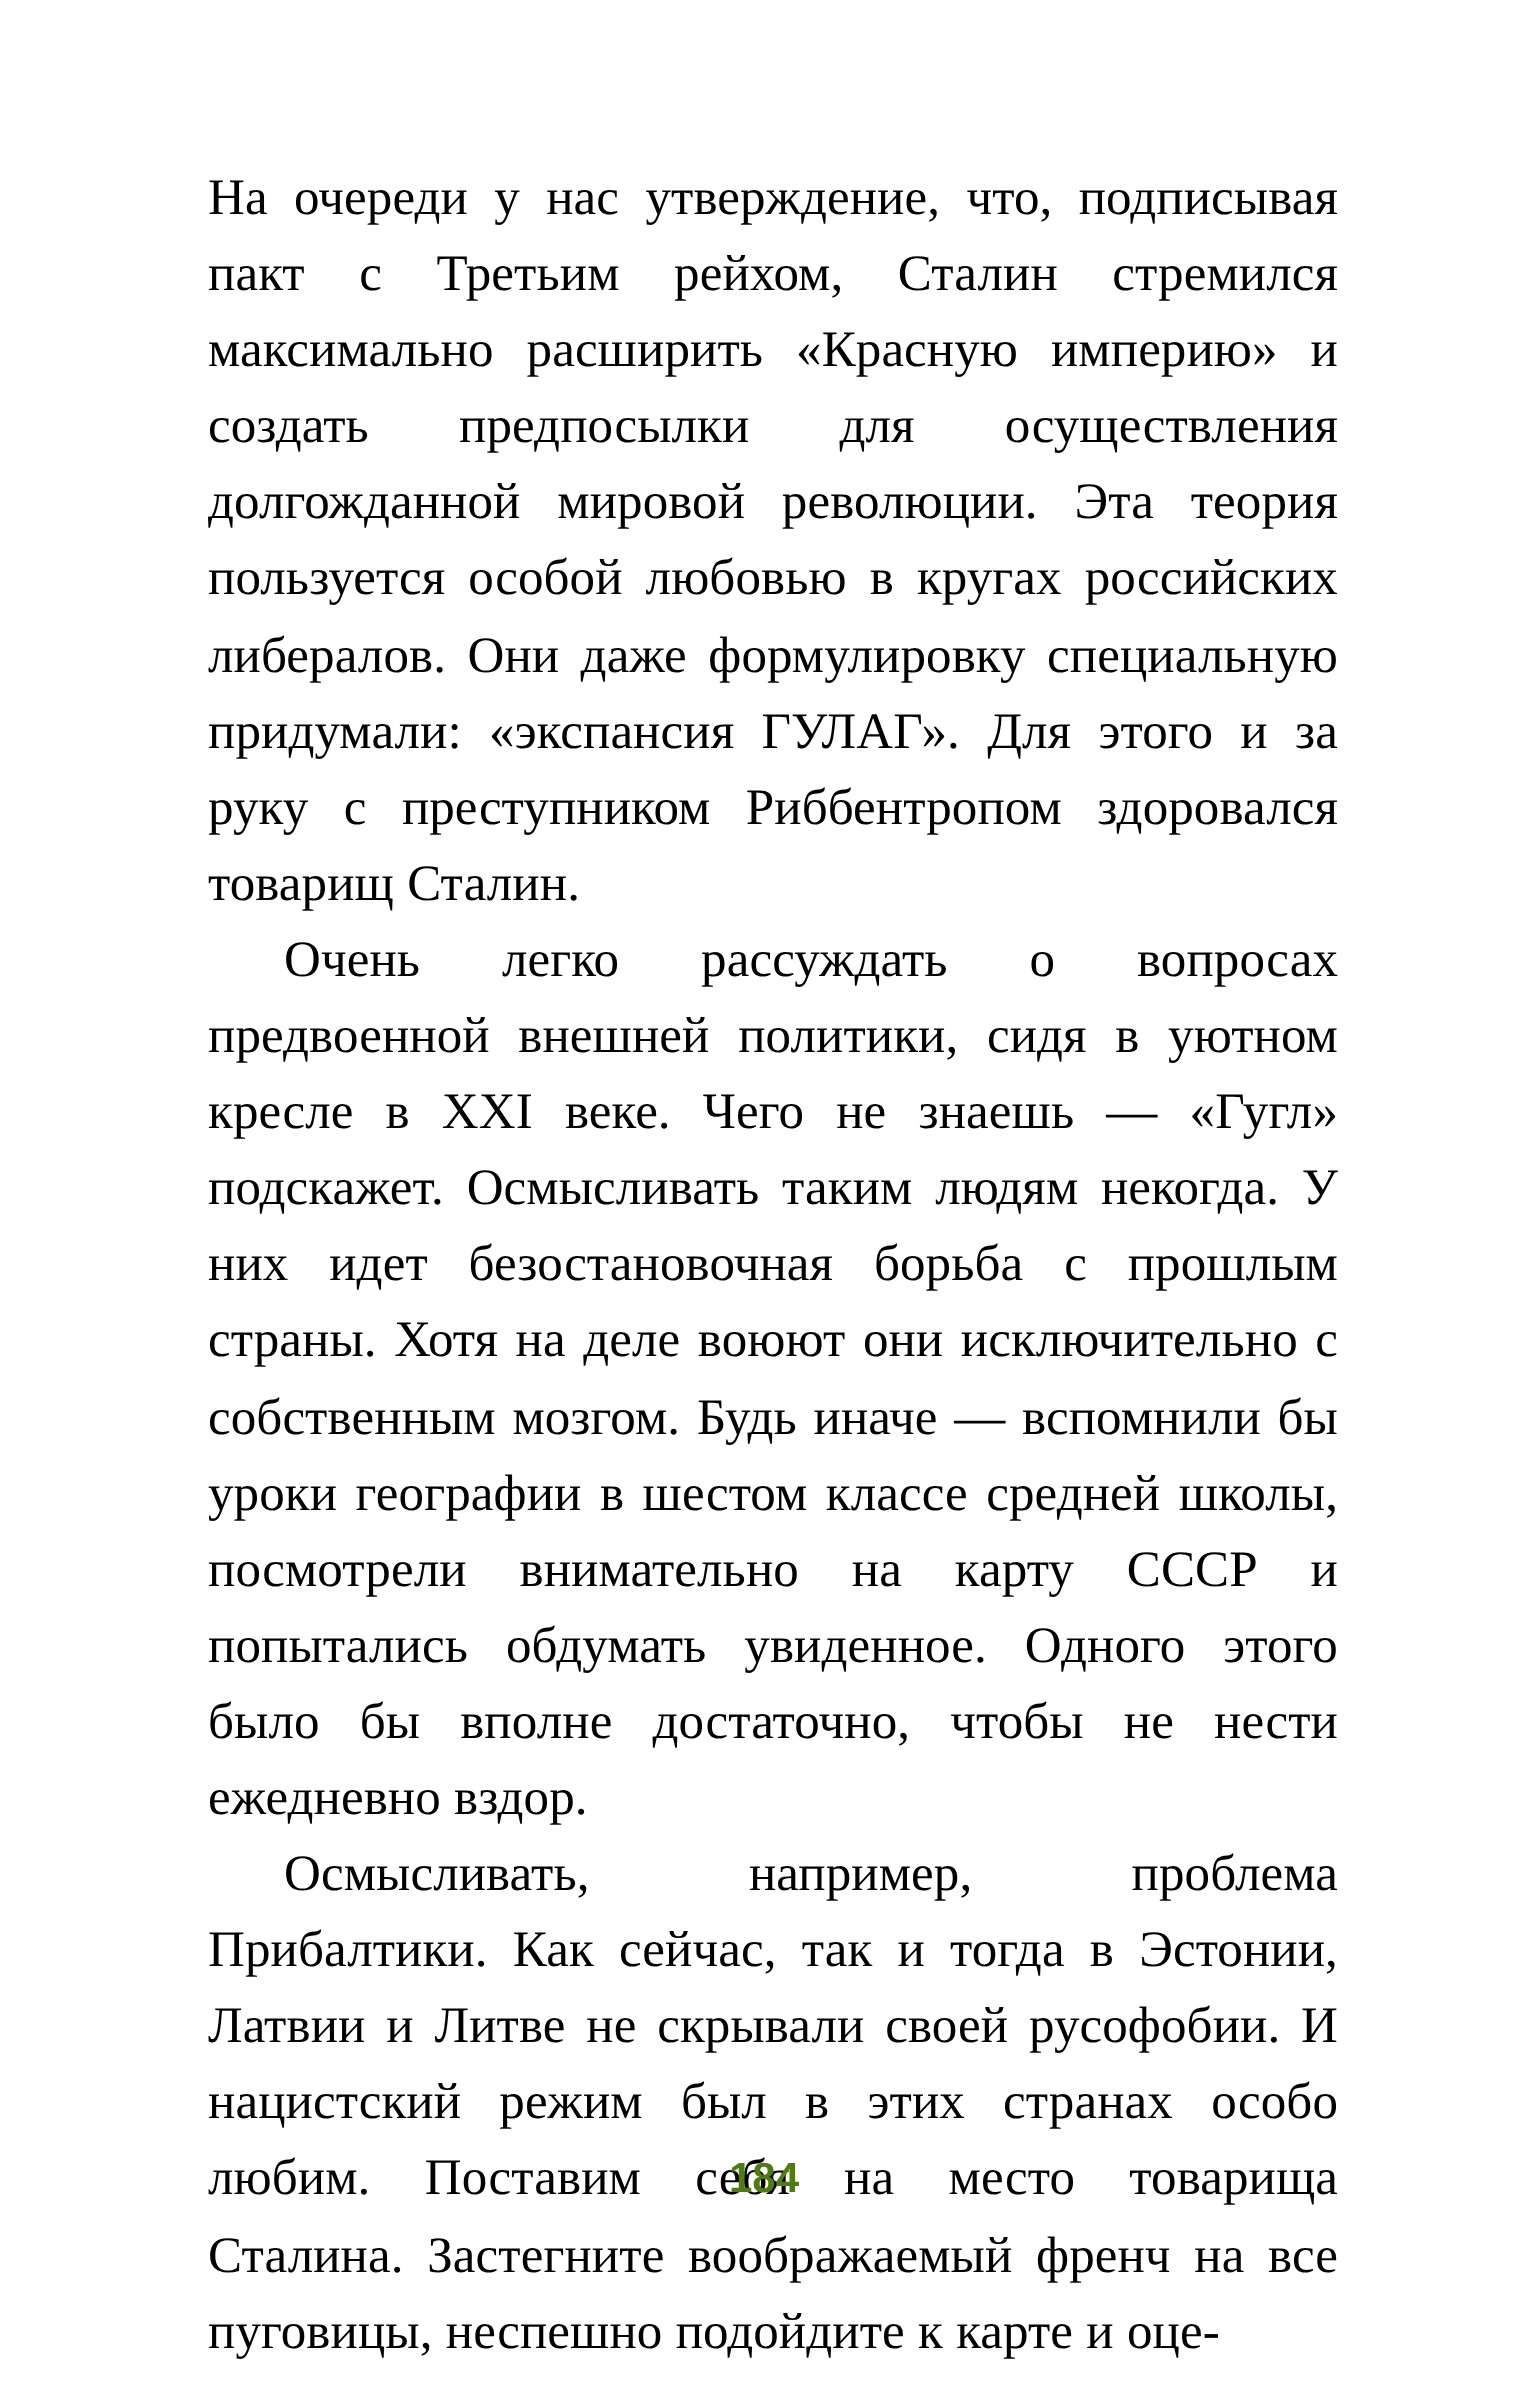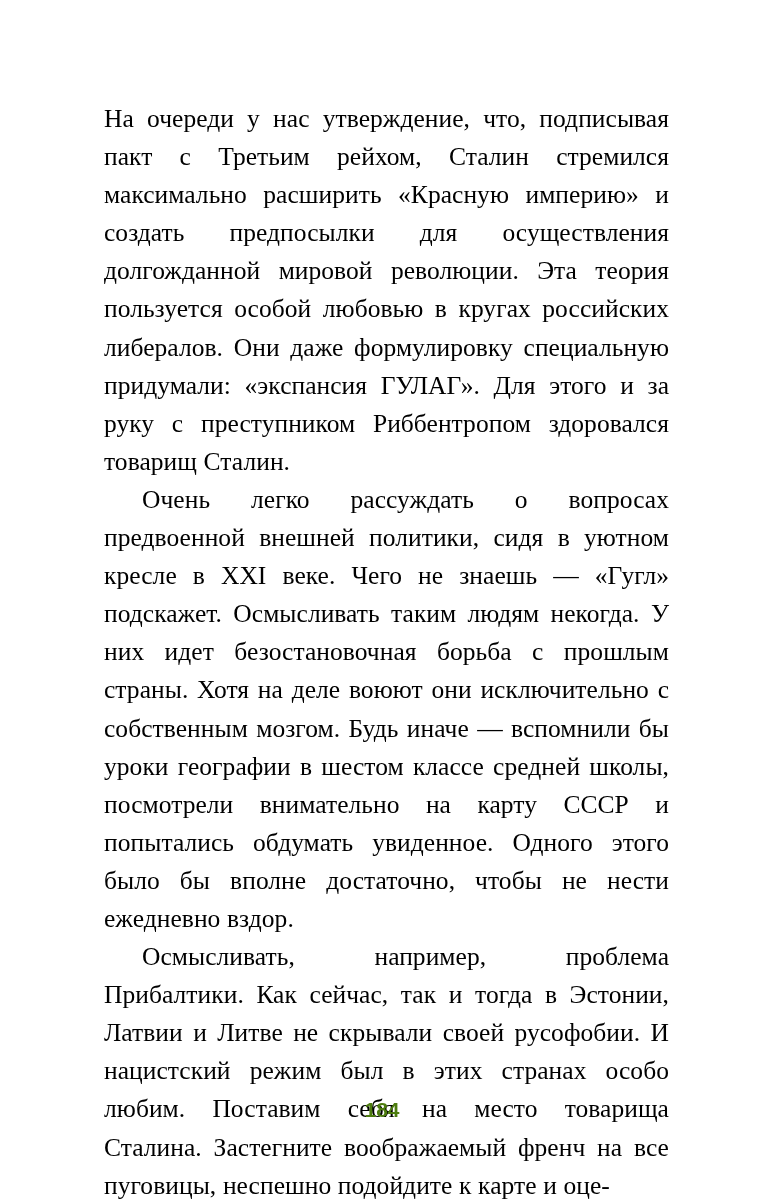--- a/index.html
+++ b/index.html
@@ -15,21 +15,20 @@
     position: relative;
     overflow: hidden;
   }
   .page {
     position: absolute;
     left: 0;
     top: 0;
     width: 764px;
     height: 876px;
     box-sizing: border-box;
-    margin-top: 20px;
   }
   .text-block {
     position: absolute;
     left: 104px;
     top: 80px;
     width: 565px;
   }
   .para {
     margin: 0;
     font-size: 25.5px;

